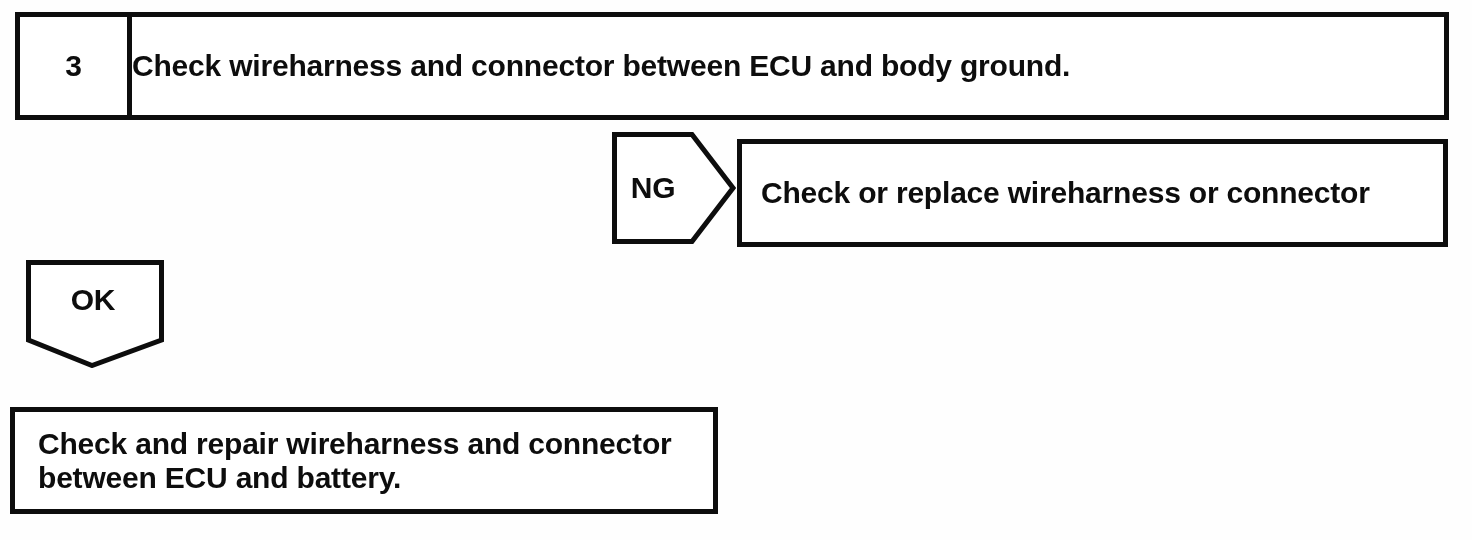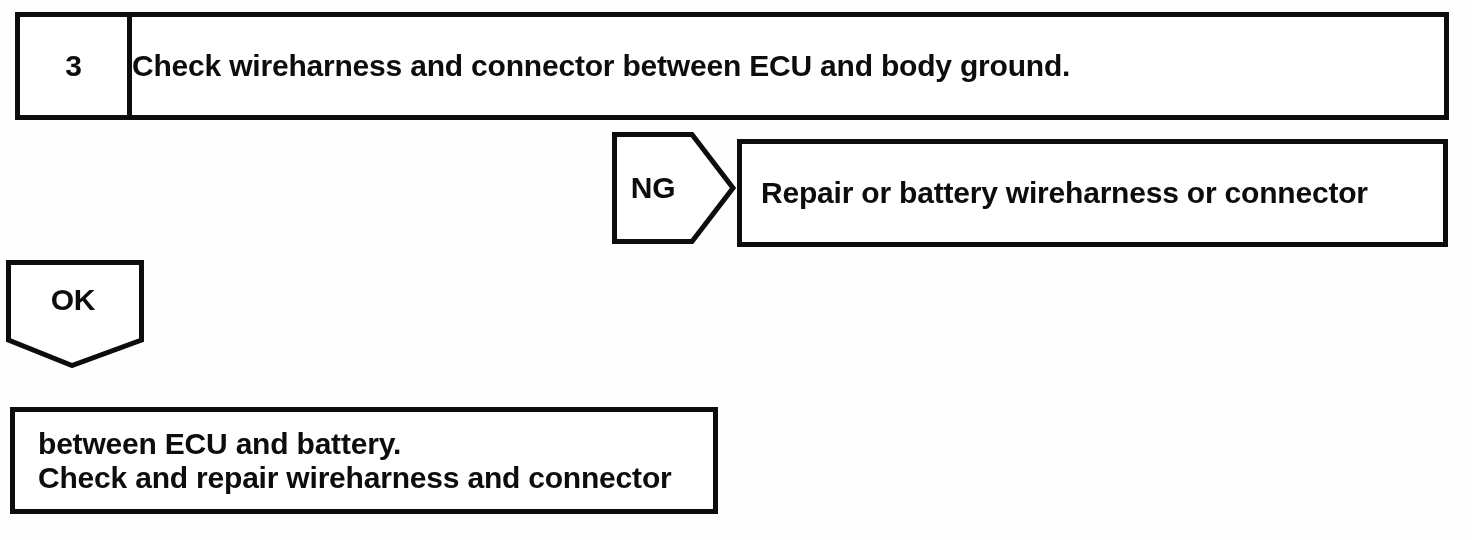--- a/index.html
+++ b/index.html
@@ -71,21 +71,21 @@
   }
   #repair-box {
     left: 737px;
     top: 139px;
     width: 711px;
     height: 108px;
     padding-left: 19px;
   }
   
   #ok-wrap {
-    left: 6px;
+    left: 26px;
     top: 260px;
     width: 138px;
     height: 108px;
   }
   #ok-wrap .pent-label {
     position: absolute;
     left: 0;
     top: 0;
     width: 134px;
     height: 80px;
@@ -122,30 +122,30 @@
   </div>
 
   <div class="pentagon-wrap" id="ng-wrap">
     <svg class="pent-svg" width="124" height="112" viewBox="0 0 124 112">
       <polygon points="2.5,2.5 80,2.5 121,56 80,109.5 2.5,109.5" fill="#ffffff" stroke="#0d0d0d" stroke-width="5" stroke-linejoin="miter"></polygon>
     </svg>
     <span class="pent-label">NG</span>
   </div>
 
   <div class="box" id="repair-box">
-    <span>Repair or battery wireharness or connector</span>
+    <span>Check or replace wireharness or connector</span>
   </div>
 
   <div class="pentagon-wrap" id="ok-wrap">
     <svg class="pent-svg" width="138" height="108" viewBox="0 0 138 108">
       <polygon points="2.5,2.5 135.5,2.5 135.5,80 66,105.5 2.5,80" fill="#ffffff" stroke="#0d0d0d" stroke-width="5" stroke-linejoin="miter"></polygon>
     </svg>
     <span class="pent-label">OK</span>
   </div>
 
   <div class="box" id="result-box">
     <div class="lines">
+      <span class="line">Check and repair wireharness and connector</span>
       <span class="line">between ECU and battery.</span>
-      <span class="line">Check and repair wireharness and connector</span>
     </div>
   </div>
 
 </div>
 
 </body></html>

